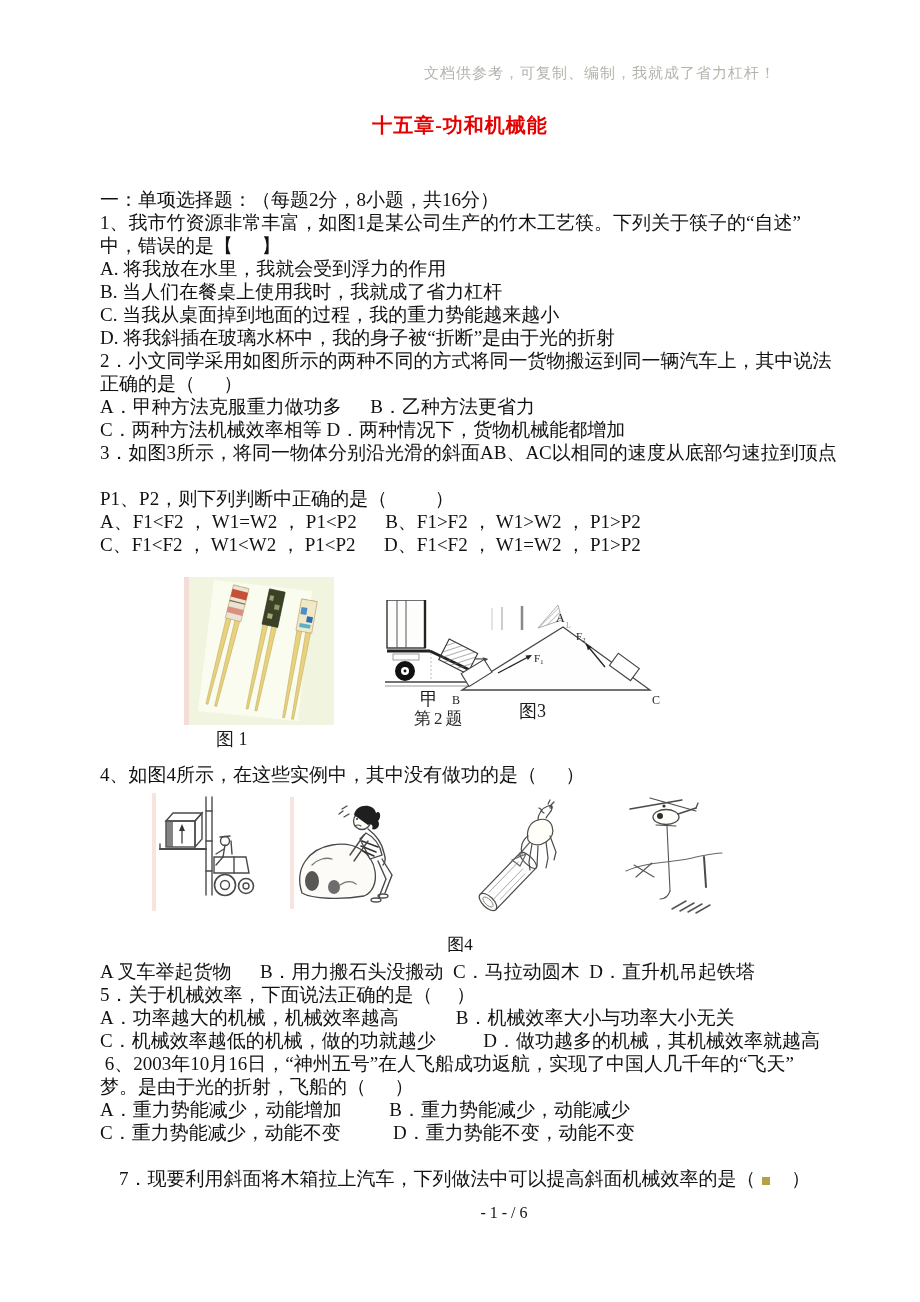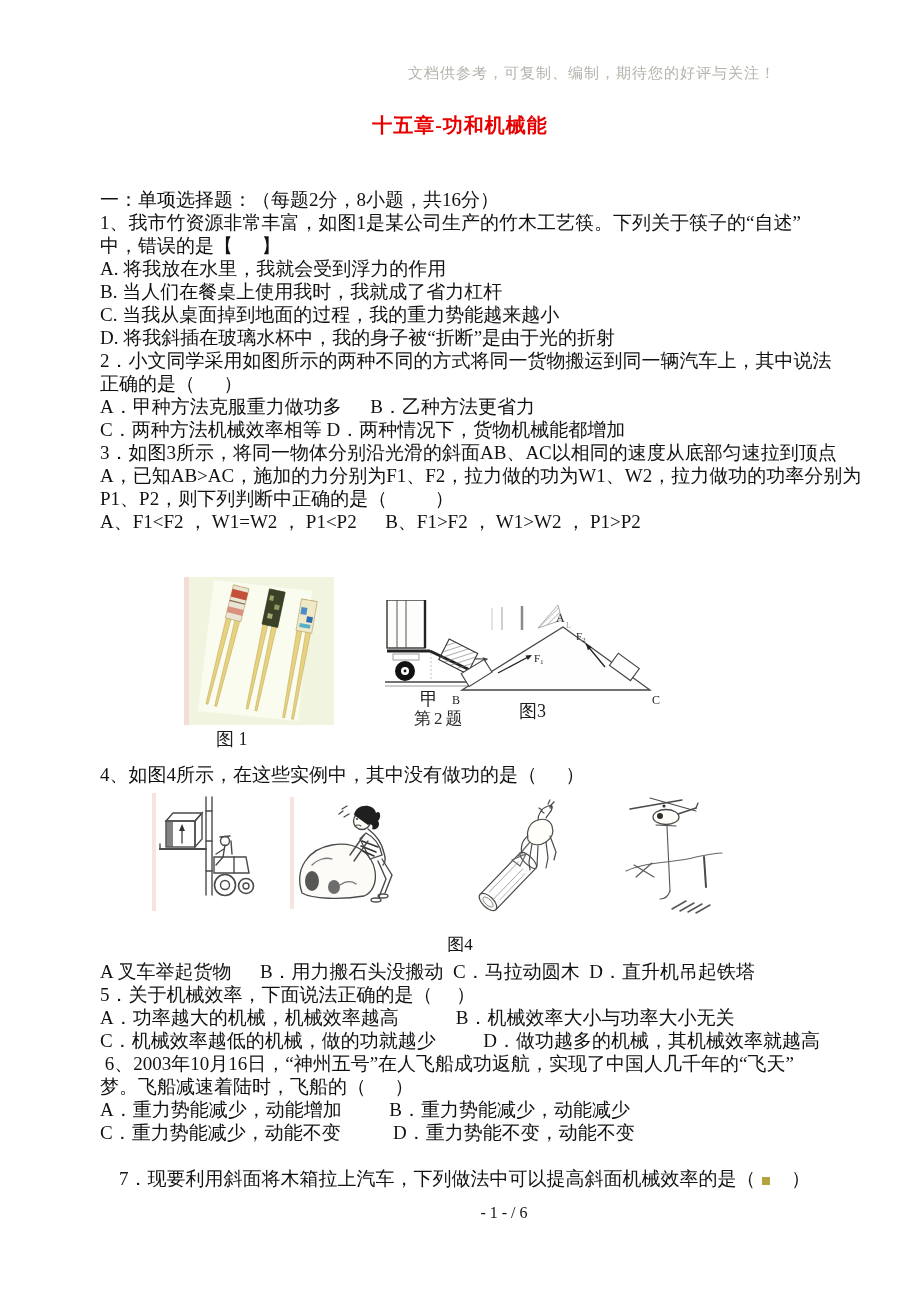--- a/index.html
+++ b/index.html
@@ -14,38 +14,38 @@
   .center-cap{position:absolute;left:100px;width:720px;text-align:center;font-size:17px;}
   .footer{position:absolute;top:1204px;left:0;width:920px;text-align:center;font-size:16px;margin-left:44px;}
   .marker{display:inline-block;width:8px;height:8px;background:#b3a23f;vertical-align:middle;margin:0 2px;}
   svg{display:block;}
 </style>
 </head>
 <body>
 
 <div class="page">
 
-  <div class="note">文档供参考，可复制、编制，期待您的好评与关注！</div>
+  <div class="note">文档供参考，可复制、编制，我就成了省力杠杆！</div>
   <div class="title">十五章-功和机械能</div>
 
   <div class="ln" style="top:188px">一：单项选择题：（每题2分，8小题，共16分）</div>
   <div class="ln" style="top:211px">1、我市竹资源非常丰富，如图1是某公司生产的竹木工艺筷。下列关于筷子的“自述”</div>
   <div class="ln" style="top:234px">中，错误的是【      】</div>
   <div class="ln" style="top:257px">A. 将我放在水里，我就会受到浮力的作用</div>
   <div class="ln" style="top:280px">B. 当人们在餐桌上使用我时，我就成了省力杠杆</div>
   <div class="ln" style="top:303px">C. 当我从桌面掉到地面的过程，我的重力势能越来越小</div>
   <div class="ln" style="top:326px">D. 将我斜插在玻璃水杯中，我的身子被“折断”是由于光的折射</div>
   <div class="ln" style="top:349px">2．小文同学采用如图所示的两种不同的方式将同一货物搬运到同一辆汽车上，其中说法</div>
   <div class="ln" style="top:372px">正确的是（      ）</div>
   <div class="ln" style="top:395px">A．甲种方法克服重力做功多      B．乙种方法更省力</div>
   <div class="ln" style="top:418px">C．两种方法机械效率相等 D．两种情况下，货物机械能都增加</div>
   <div class="ln" style="top:441px">3．如图3所示，将同一物体分别沿光滑的斜面AB、AC以相同的速度从底部匀速拉到顶点</div>
-  <div class="ln" style="top:464px">A，已知AB&gt;AC，施加的力分别为F1、F2，拉力做的功为W1、W2，拉力做功的功率分别为</div>
   <div class="ln" style="top:487px">P1、P2，则下列判断中正确的是（          ）</div>
   <div class="ln" style="top:510px">A、F1&lt;F2 ， W1=W2 ， P1&lt;P2      B、F1&gt;F2 ， W1&gt;W2 ， P1&gt;P2</div>
+  <div class="ln" style="top:533px">C、F1&lt;F2 ， W1&lt;W2 ， P1&lt;P2      D、F1&lt;F2 ， W1=W2 ， P1&gt;P2</div>
 
   <svg class="abs" style="left:184px;top:577px" width="150" height="148" viewBox="0 0 150 148">
     <rect width="150" height="148" fill="#f1f5e0"></rect>
     <rect width="5" height="148" fill="#f3ddd6"></rect>
     <polygon points="30,3 128,14 114,144 14,134" fill="#fafcf0"></polygon>
     <g transform="translate(50,8) rotate(14)">
       <polygon points="0,0 6,0 3.5,122 1.5,122" fill="#e7d27f" stroke="#c6ae5e" stroke-width="0.6"></polygon>
       <polygon points="9,0 15,0 12.5,122 10.5,122" fill="#e7d27f" stroke="#c6ae5e" stroke-width="0.6"></polygon>
       <rect x="-0.5" y="0" width="16" height="34" fill="#eae4d4" stroke="#b99f6a" stroke-width="0.6"></rect>
       <rect x="-0.5" y="4" width="16" height="8" fill="#c4503a"></rect>
@@ -245,21 +245,21 @@
     <circle cx="40" cy="13" r="1.6" fill="#333"></circle>
   </svg>
 
   <div class="center-cap" style="top:933px">图4</div>
 
   <div class="ln" style="top:960px">A 叉车举起货物      B．用力搬石头没搬动  C．马拉动圆木  D．直升机吊起铁塔</div>
   <div class="ln" style="top:983px">5．关于机械效率，下面说法正确的是（     ）</div>
   <div class="ln" style="top:1006px">A．功率越大的机械，机械效率越高            B．机械效率大小与功率大小无关</div>
   <div class="ln" style="top:1029px">C．机械效率越低的机械，做的功就越少          D．做功越多的机械，其机械效率就越高</div>
   <div class="ln" style="top:1052px"> 6、2003年10月16日，“神州五号”在人飞船成功返航，实现了中国人几千年的“飞天”</div>
-  <div class="ln" style="top:1075px">梦。飞船减速着陆时，飞船的（      ）</div>
+  <div class="ln" style="top:1075px">梦。是由于光的折射，飞船的（      ）</div>
   <div class="ln" style="top:1098px">A．重力势能减少，动能增加          B．重力势能减少，动能减少</div>
   <div class="ln" style="top:1121px">C．重力势能减少，动能不变           D．重力势能不变，动能不变</div>
 
   <div class="ln" style="top:1144px">
     <span>7．现要利用斜面将木箱拉上汽车，下列做法中可以提高斜面机械效率的是（ </span><span class="marker"></span><span>    ）</span>
   </div>
 
   <div class="footer">- 1 -  / 6</div>
 
 </div>

